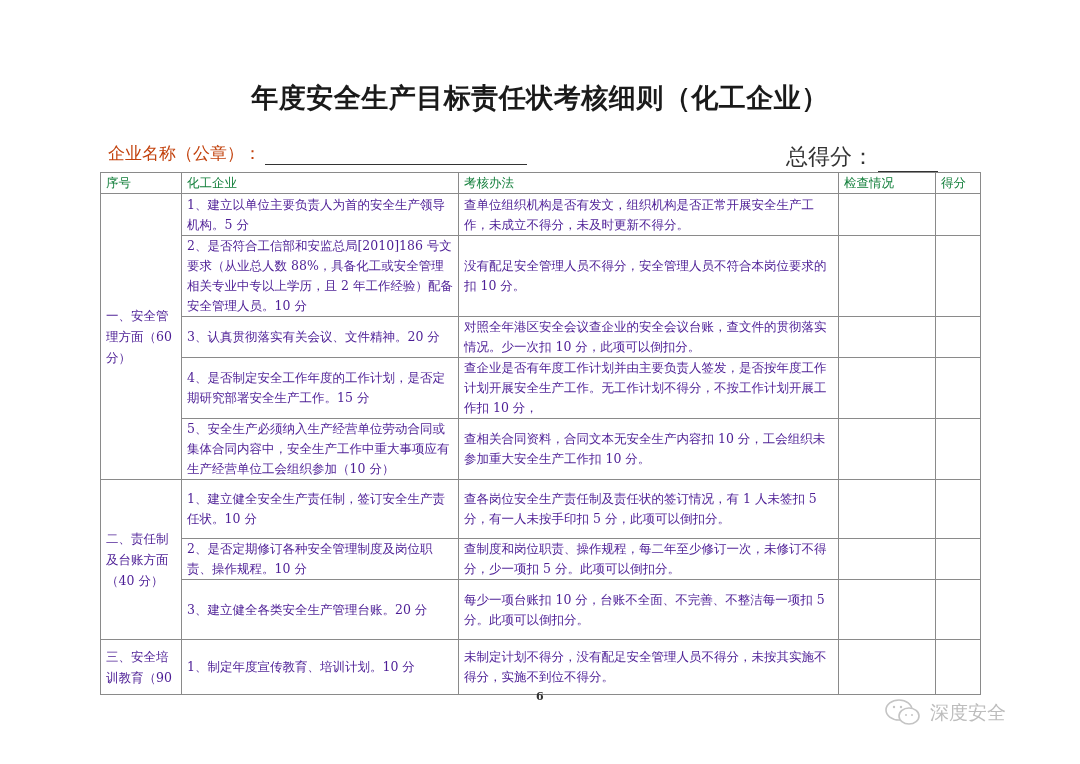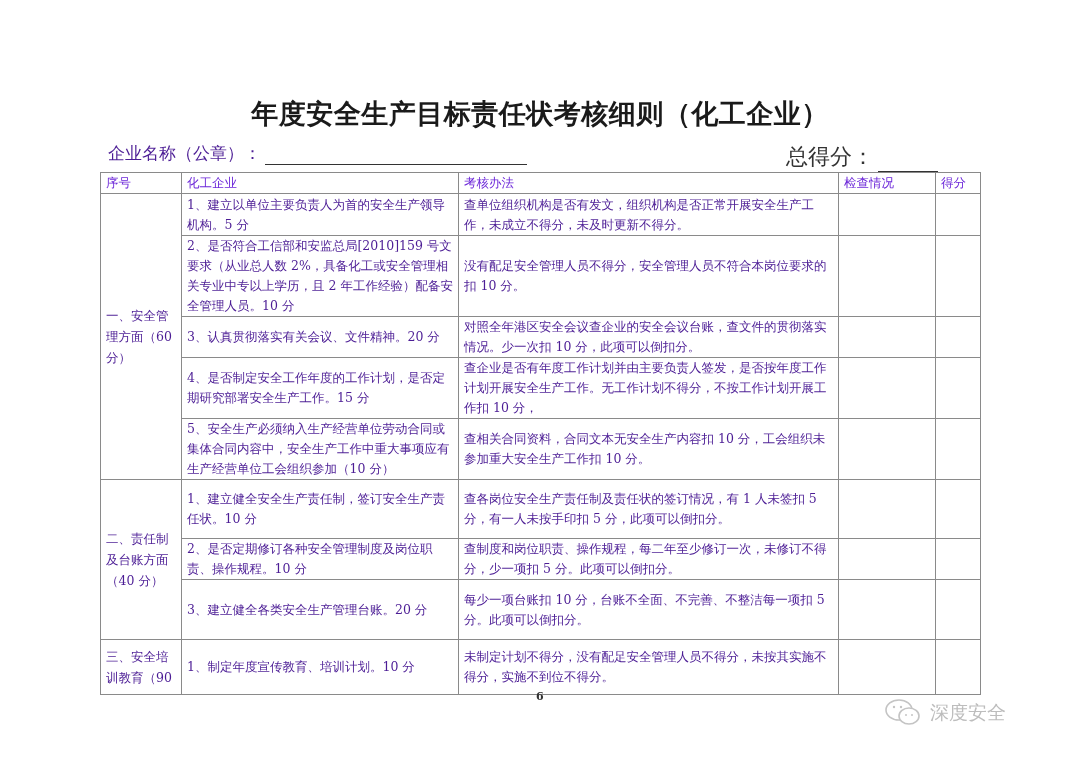--- a/index.html
+++ b/index.html
@@ -1,26 +1,26 @@
 <!DOCTYPE html>
 <html><head>
 <meta charset="utf-8">
 <style>
   html, body { margin:0; padding:0; }
   body { width:1080px; height:764px; background:#ffffff; position:relative; overflow:hidden;
          font-family:"DejaVu Serif","Liberation Serif",serif; color:#222; }
-  .title { position:absolute; left:0; width:1080px; top:96px; text-align:center;
+  .title { position:absolute; left:0; width:1080px; top:80px; text-align:center;
            font-family:"DejaVu Sans","Liberation Sans",sans-serif; font-size:27px; font-weight:bold; color:#1a1a1a; letter-spacing:0.5px; }
-  .company { position:absolute; left:108px; top:142px; font-size:17px; color:#4c1d95; display:flex; align-items:flex-end; }
+  .company { position:absolute; left:108px; top:142px; font-size:17px; color:#c2410c; display:flex; align-items:flex-end; }
   .company .line { display:inline-block; width:262px; border-bottom:1.5px solid #333; height:18px; margin-left:4px; }
   .total { position:absolute; left:786px; top:142px; font-size:22px; color:#333; display:flex; align-items:flex-end; }
   .total .line { display:inline-block; width:60px; border-bottom:1.5px solid #333; height:18px; margin-left:4px; }
   table { position:absolute; left:100px; top:172px; border-collapse:collapse; table-layout:fixed; width:880px; }
   td, th { border:1.5px solid #8a8a8a; font-size:12.5px; line-height:20px; padding:0 5px; vertical-align:middle; text-align:left; font-weight:normal; color:#4c1d95; }
-  th { height:20px; color:#6d28d9; }
+  th { height:20px; color:#15803d; }
   .sec { line-height:21px; }
   .pagenum { position:absolute; left:536px; top:690px; font-size:11px; font-weight:bold; color:#333; }
   .wm { position:absolute; left:884px; top:698px; display:flex; align-items:center; color:#bdbdbd; font-family:"DejaVu Sans","Liberation Sans",sans-serif; font-size:19px; }
   .wm svg { margin-right:6px; }
 </style>
 </head>
 <body>
 
 <div class="title">年度安全生产目标责任状考核细则（化工企业）</div>
 
@@ -52,21 +52,21 @@
   </tr>
 
   <tr style="height:42px">
     <td rowspan="5" class="sec">一、安全管理方面（60分）</td>
     <td>1、建立以单位主要负责人为首的安全生产领导机构。5 分</td>
     <td>查单位组织机构是否有发文，组织机构是否正常开展安全生产工作，未成立不得分，未及时更新不得分。</td>
     <td></td>
     <td></td>
   </tr>
   <tr style="height:81px">
-    <td>2、是否符合工信部和安监总局[2010]159 号文要求（从业总人数 2%，具备化工或安全管理相关专业中专以上学历，且 2 年工作经验）配备安全管理人员。10 分</td>
+    <td>2、是否符合工信部和安监总局[2010]186 号文要求（从业总人数 88%，具备化工或安全管理相关专业中专以上学历，且 2 年工作经验）配备安全管理人员。10 分</td>
     <td>没有配足安全管理人员不得分，安全管理人员不符合本岗位要求的扣 10 分。</td>
     <td></td>
     <td></td>
   </tr>
   <tr style="height:40px">
     <td>3、认真贯彻落实有关会议、文件精神。20 分</td>
     <td>对照全年港区安全会议查企业的安全会议台账，查文件的贯彻落实情况。少一次扣 10 分，此项可以倒扣分。</td>
     <td></td>
     <td></td>
   </tr>

